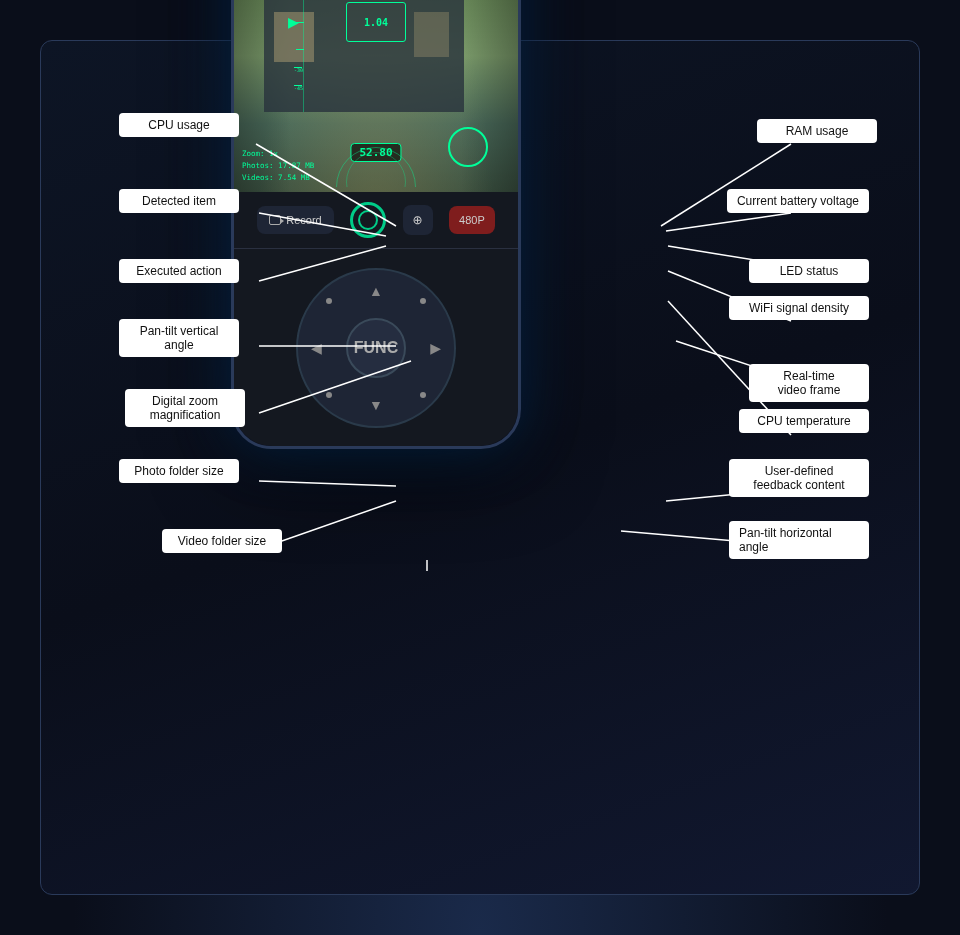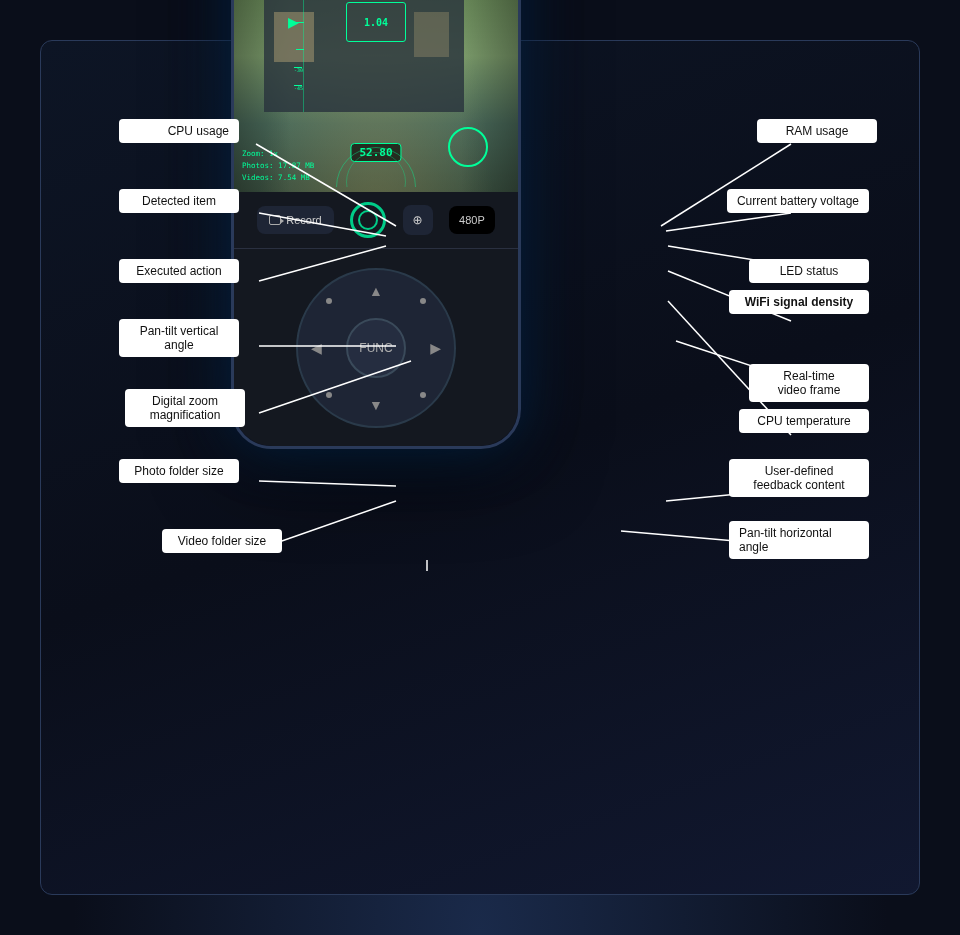--- a/index.html
+++ b/index.html
@@ -217,21 +217,21 @@
       align-items: center;
       gap: 4px;
       background: #1e2535;
       border-radius: 8px;
       padding: 8px 10px;
       color: #ccc;
       font-size: 11px;
     }
 
     .res-btn {
-      background: #000000;
+      background: #7f1d1d;
       border-radius: 8px;
       padding: 8px 10px;
       color: #ccc;
       font-size: 11px;
     }
 
     
     .dpad-area {
       flex: 1;
       display: flex;
@@ -256,22 +256,22 @@
     .dpad-center {
       position: absolute;
       top: 50%; left: 50%;
       transform: translate(-50%, -50%);
       width: 60px; height: 60px;
       border-radius: 50%;
       background: #252d40;
       border: 2px solid #3a4a5a;
       display: flex; align-items: center; justify-content: center;
       color: #aaa;
-      font-size: 12px;
-      font-weight: normal;
+      font-size: 16px;
+      font-weight: bold;
     }
 
     .dpad-arrow {
       position: absolute;
       color: #888;
       font-size: 14px;
     }
     .dpad-up { top: 15px; left: 50%; transform: translateX(-50%); }
     .dpad-down { bottom: 15px; left: 50%; transform: translateX(-50%); }
     .dpad-left { left: 15px; top: 50%; transform: translateY(-50%); }
@@ -431,21 +431,21 @@
             <div class="dpad-dot dpad-dot-br"></div>
             <div class="dpad-center">
               <span>FUNC</span>
             </div>
           </div>
         </div>
       </div>
     </div>
   </div>
 
-  <div class="label" style="top: 78px; left: 78px; min-width:120px;text-align:right;">
+  <div class="label" style="top: 72px; left: 78px; min-width:120px;">
     <span>CPU usage</span>
   </div>
 
   <div class="label" style="top: 148px; left: 78px; min-width:120px;">
     <span>Detected item</span>
   </div>
 
   <div class="label" style="top: 218px; left: 78px; min-width:120px;">
     <span>Executed action</span>
   </div>
@@ -473,21 +473,21 @@
   </div>
 
   <div class="label" style="top: 148px; right: 50px; min-width:140px; text-align:center;">
     <span>Current battery voltage</span>
   </div>
 
   <div class="label" style="top: 218px; right: 50px; min-width:120px;">
     <span>LED status</span>
   </div>
 
-  <div class="label" style="top: 249px; right: 50px; min-width:140px;font-weight:bold;">
+  <div class="label" style="top: 255px; right: 50px; min-width:140px;">
     <span>WiFi signal density</span>
   </div>
 
   <div class="label" style="top: 308px; right: 50px; min-width:120px; text-align:center;margin-top:15px;">
     <span style="white-space:pre-line;">Real-time
 video frame</span>
   </div>
 
   <div class="label" style="top: 368px; right: 50px; min-width:130px;">
     <span>CPU temperature</span>

